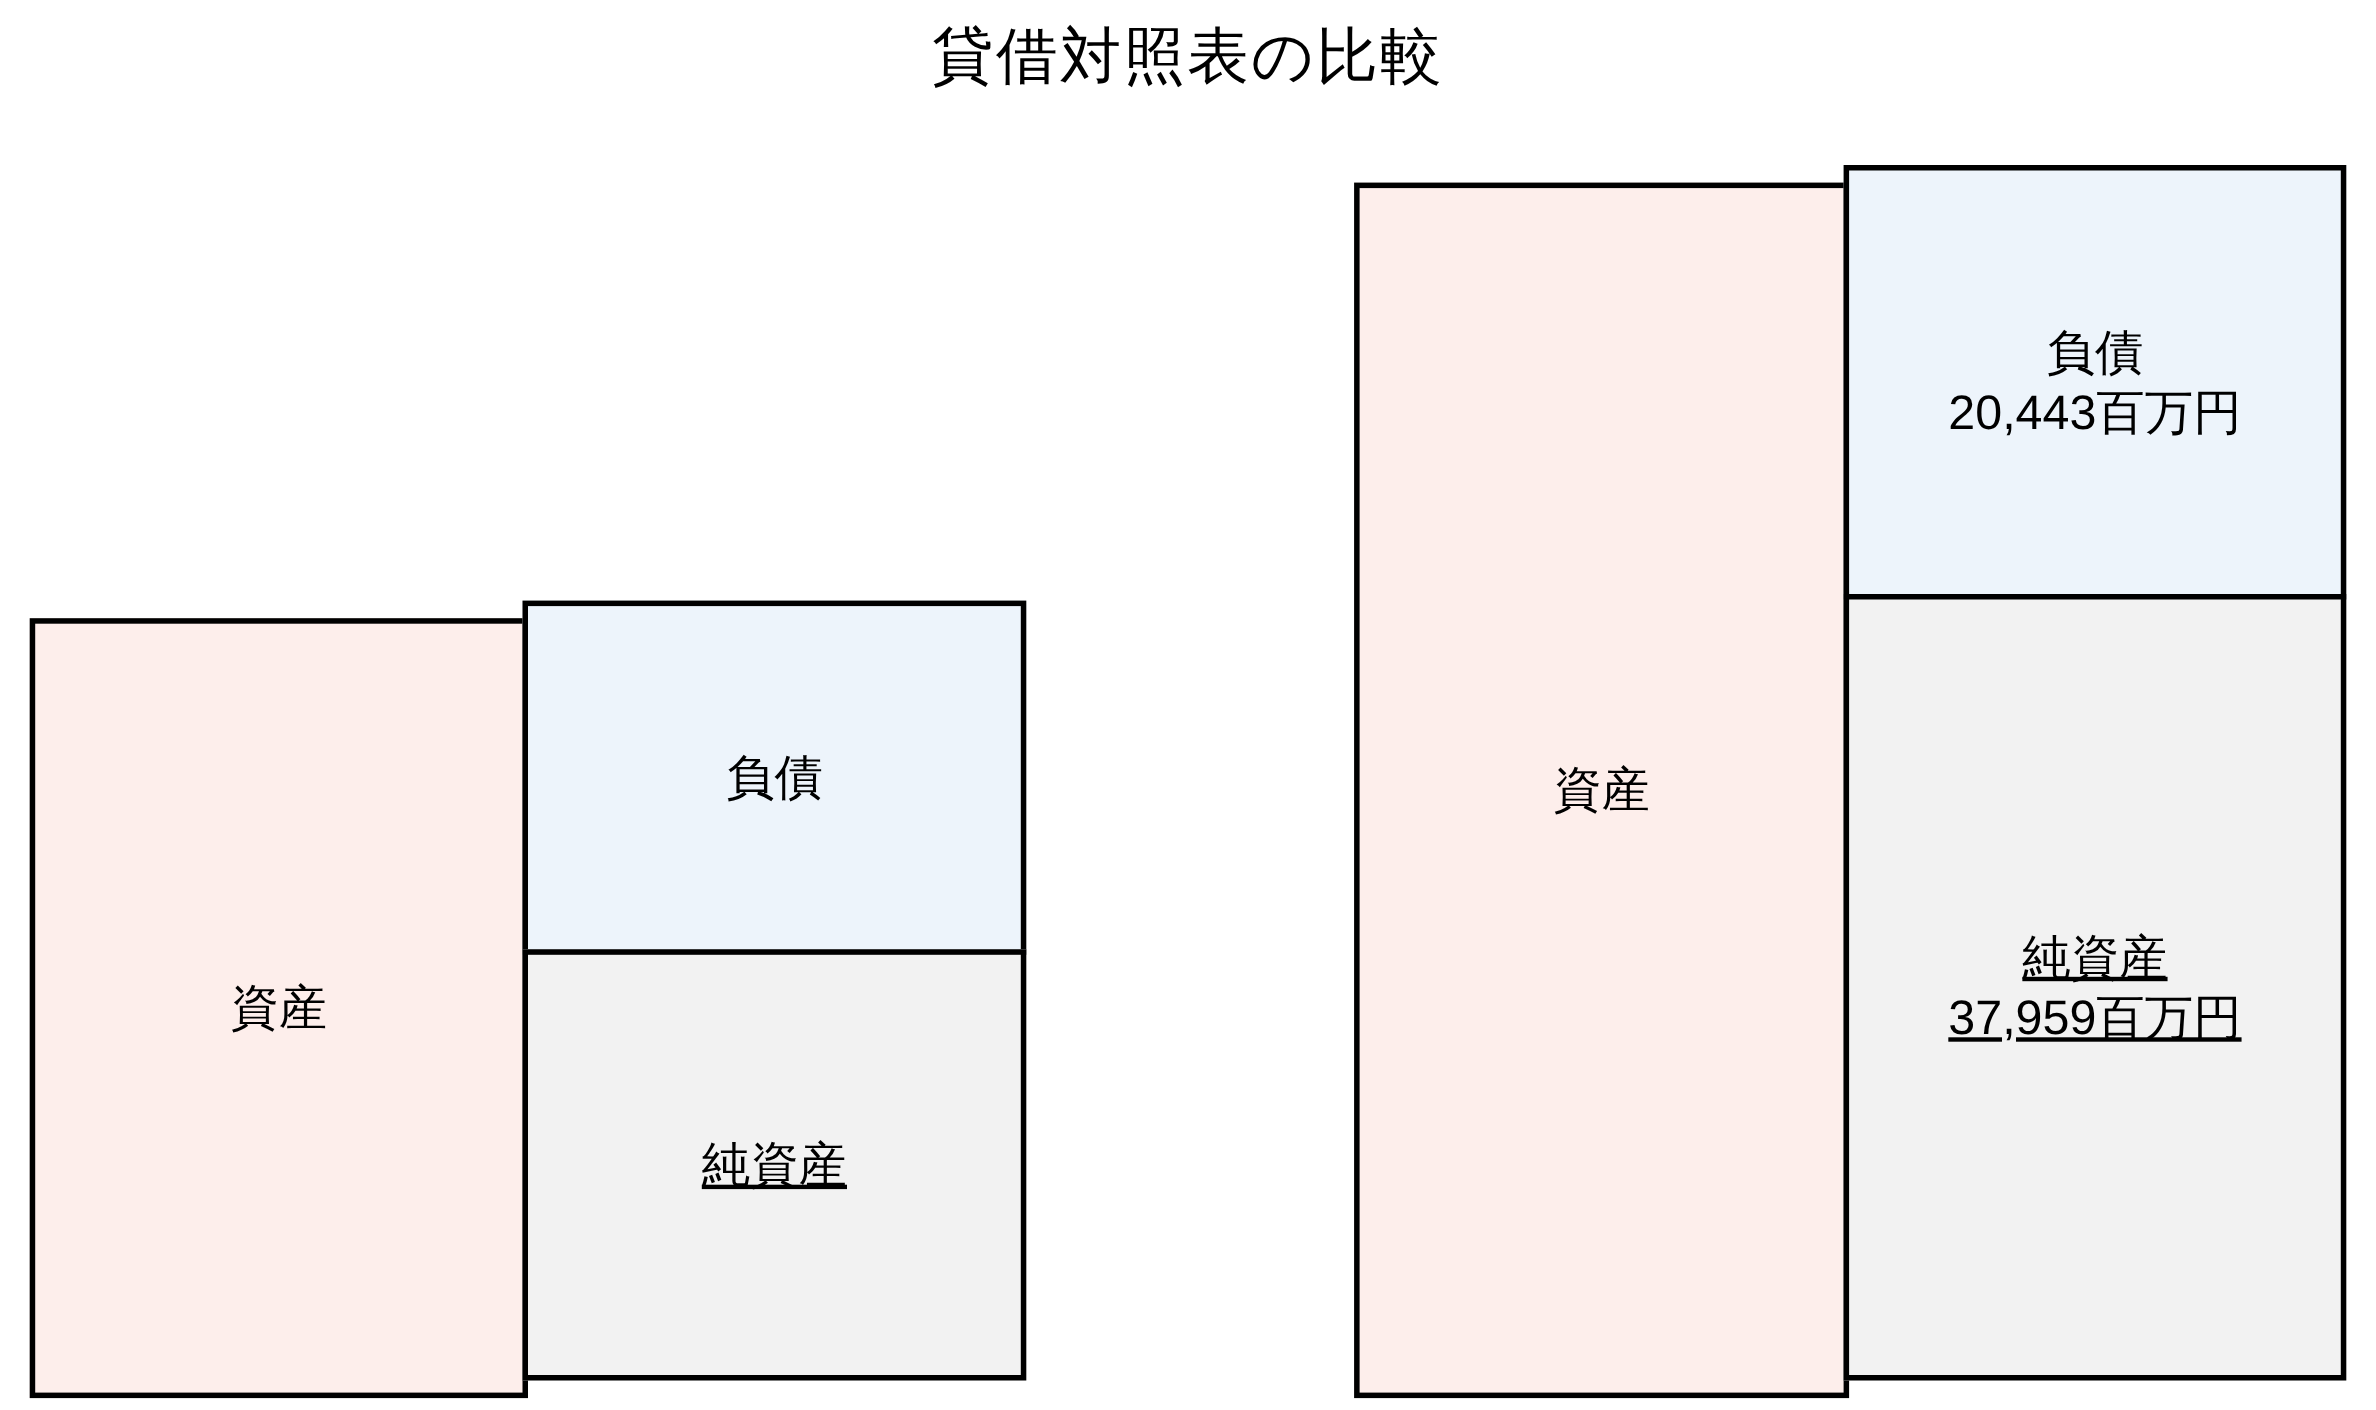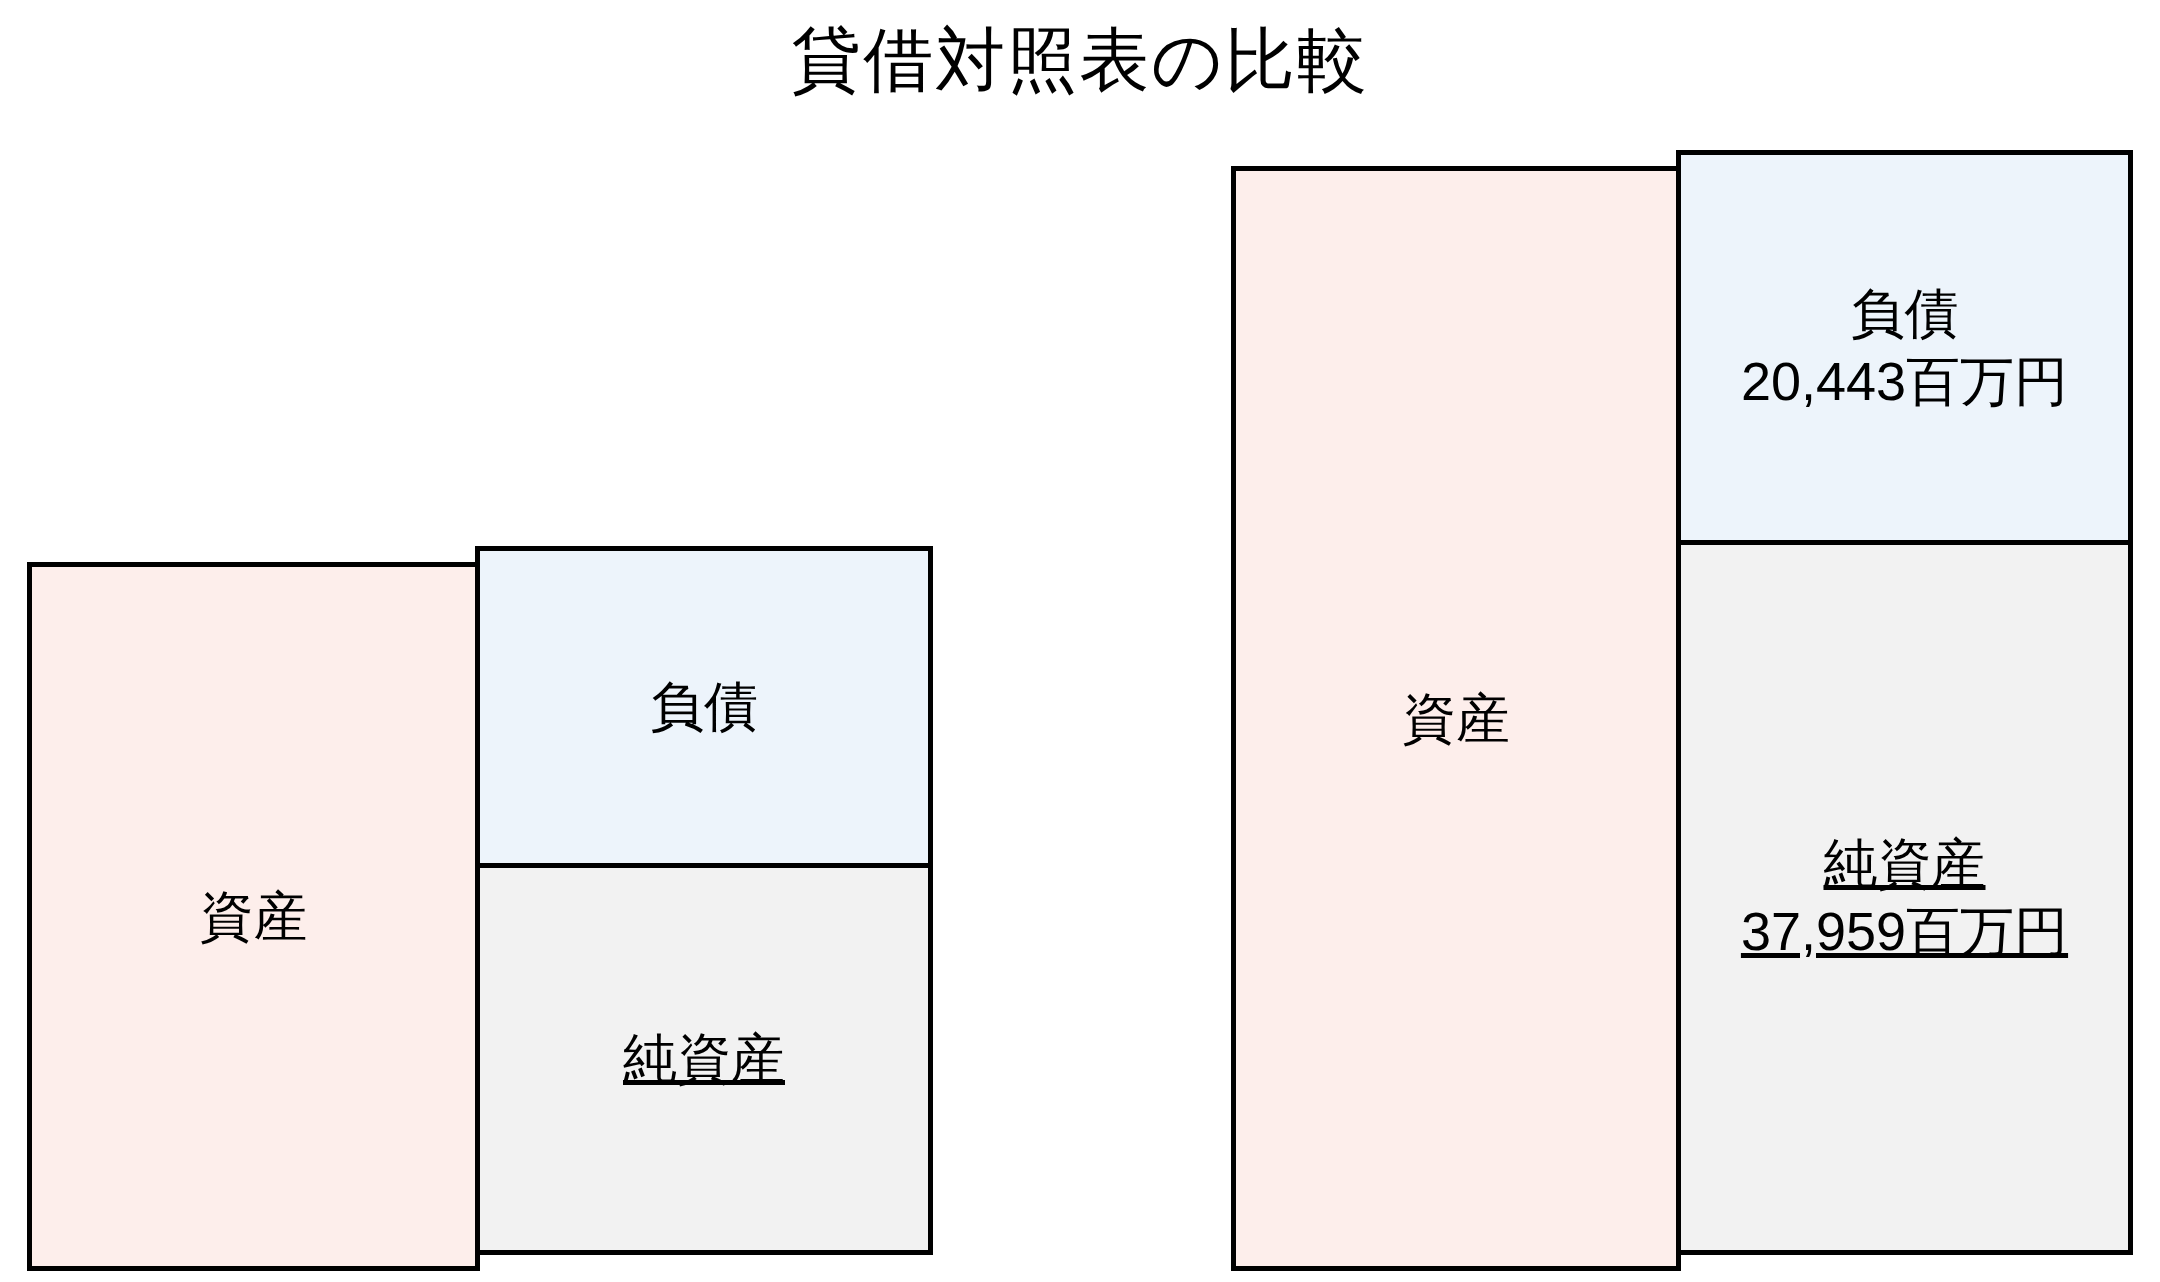--- a/index.html
+++ b/index.html
@@ -10,37 +10,37 @@
     background: var(--background, #ffffff);
     font-family: "Liberation Sans", "DejaVu Sans", sans-serif;
     color: var(--text, #000000);
     overflow: hidden;
   }
   .title {
     position: absolute;
     left: 0; top: 14px;
     width: 100%;
     text-align: center;
-    font-size: 70px;
+    font-size: 56px;
     font-weight: 400;
     letter-spacing: 2px;
     color: var(--text, #000000);
   }
   .box {
     position: absolute;
     box-sizing: border-box;
     border: 5px solid var(--border, #000000);
     display: flex;
     flex-direction: column;
     align-items: center;
     justify-content: center;
     text-align: center;
   }
   .box .lbl, .box .amt {
-    font-size: 54px;
+    font-size: 44px;
     line-height: 1.25;
     white-space: nowrap;
   }
   .fill-assets      { background: var(--assets_fill, #fdeeeb); margin-top: 16px; }
   .fill-liabilities { background: var(--liabilities_fill, #edf4fb); }
   .fill-net         { background: var(--net_assets_fill, #f2f2f2); text-decoration: underline; }
 
   
   #bs0-assets      { left: 27px;   top: 546px; width: 453px; height: 709px; }
   #bs0-liabilities { left: 475px;  top: 546px; width: 458px; height: 322px; }

